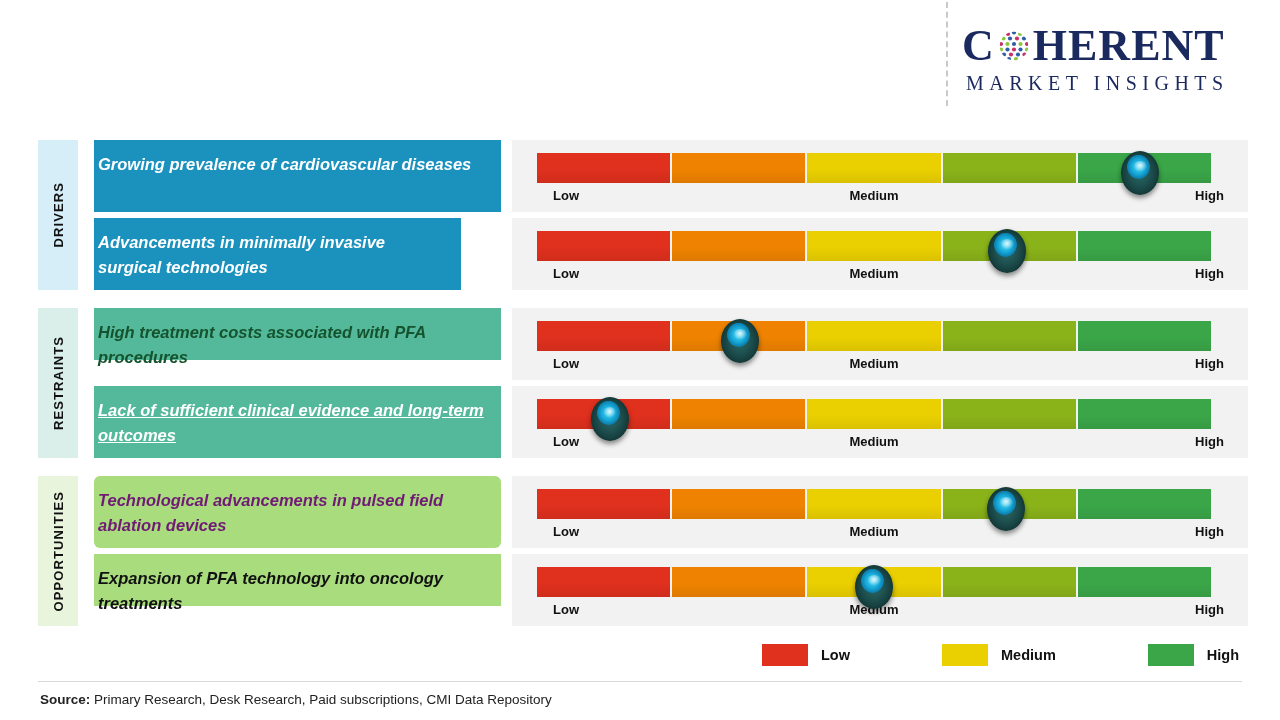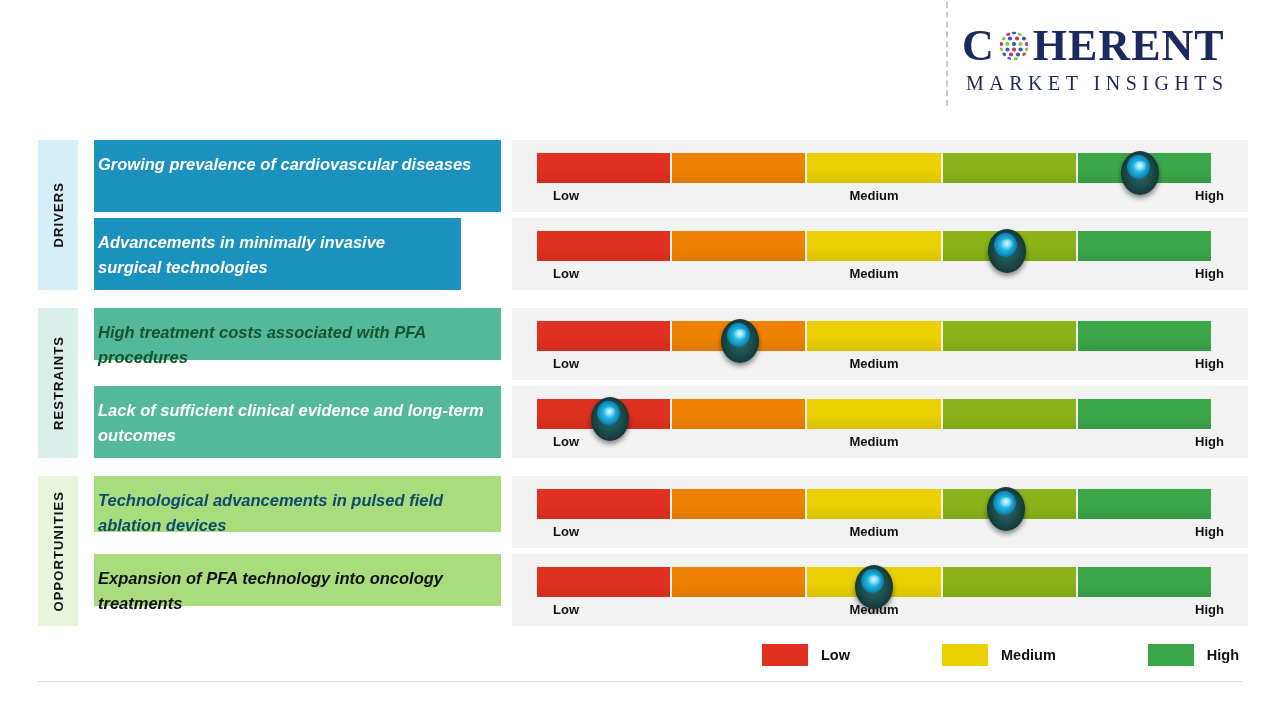--- a/index.html
+++ b/index.html
@@ -184,29 +184,29 @@
           <div class="factor" style="position: absolute; top: 0px; height: 72px; width: 407px; background: rgb(27, 145, 190); color: rgb(255, 255, 255);">Growing prevalence of cardiovascular diseases</div>
           <div class="factor" style="position: absolute; top: 78px; height: 72px; width: 367px; background: rgb(27, 145, 190); color: rgb(255, 255, 255);">Advancements in minimally invasive surgical technologies</div>
         </div>
       </div>
       <div class="group" style="top: 168px; height: 150px;">
         <div class="group-label" style="height: 150px; background: rgb(218, 238, 234);">
           <span>RESTRAINTS</span>
         </div>
         <div class="factor-col">
           <div class="factor" style="position: absolute; top: 0px; height: 52px; width: 407px; background: rgb(84, 185, 155); color: #14532d;">High treatment costs associated with PFA procedures</div>
-          <div class="factor" style="position: absolute; top: 78px; height: 72px; width: 407px; background: rgb(84, 185, 155); color: rgb(255, 255, 255);">Lack of sufficient clinical evidence and long-term outcomes</div>
+          <div class="factor" style="position: absolute; top: 78px; height: 72px; width: 407px; background: rgb(84, 185, 155); color: rgb(255, 255, 255); text-decoration: underline;">Lack of sufficient clinical evidence and long-term outcomes</div>
         </div>
       </div>
       <div class="group" style="top: 336px; height: 150px;">
         <div class="group-label" style="height: 150px; background: rgb(233, 244, 220);">
           <span>OPPORTUNITIES</span>
         </div>
         <div class="factor-col">
-          <div class="factor" style="position: absolute; top: 0px; height: 56px; width: 407px; background: rgb(168, 220, 125); color: #0c4a6e;">Technological advancements in pulsed field ablation devices</div>
+          <div class="factor" style="position: absolute; top: 0px; height: 72px; width: 407px; background: rgb(168, 220, 125); color: #701a75; border-radius: 6px;">Technological advancements in pulsed field ablation devices</div>
           <div class="factor" style="position: absolute; top: 78px; height: 52px; width: 407px; background: rgb(168, 220, 125); color: rgb(17, 17, 17);">Expansion of PFA technology into oncology treatments</div>
         </div>
       </div>
     </div>
 
   <div class="gauges">
       <div class="gauge-row" style="position: absolute; top: 0px; height: 72px;">
         <div class="bar">
           <div class="seg" style="background: linear-gradient(rgb(224, 48, 30) 0%, rgb(224, 48, 30) 55%, rgba(0, 0, 0, 0.07) 100%), rgb(224, 48, 30);"></div>
           <div class="seg" style="background: linear-gradient(rgb(239, 130, 0) 0%, rgb(239, 130, 0) 55%, rgba(0, 0, 0, 0.07) 100%), rgb(239, 130, 0);"></div>
@@ -307,14 +307,17 @@
         <div class="legend-swatch" style="background: rgb(234, 208, 0);"></div>
         <div class="legend-label">Medium</div>
       </div>
       <div class="legend-item">
         <div class="legend-swatch" style="background: rgb(58, 166, 72);"></div>
         <div class="legend-label">High</div>
       </div>
     </div>
 
   <div class="footer-rule"></div>
+  <div class="source">
+    <b>Source:</b><span> Primary Research, Desk Research, Paid subscriptions, CMI Data Repository</span>
+  </div>
 
 </div>
 
 </body></html>

